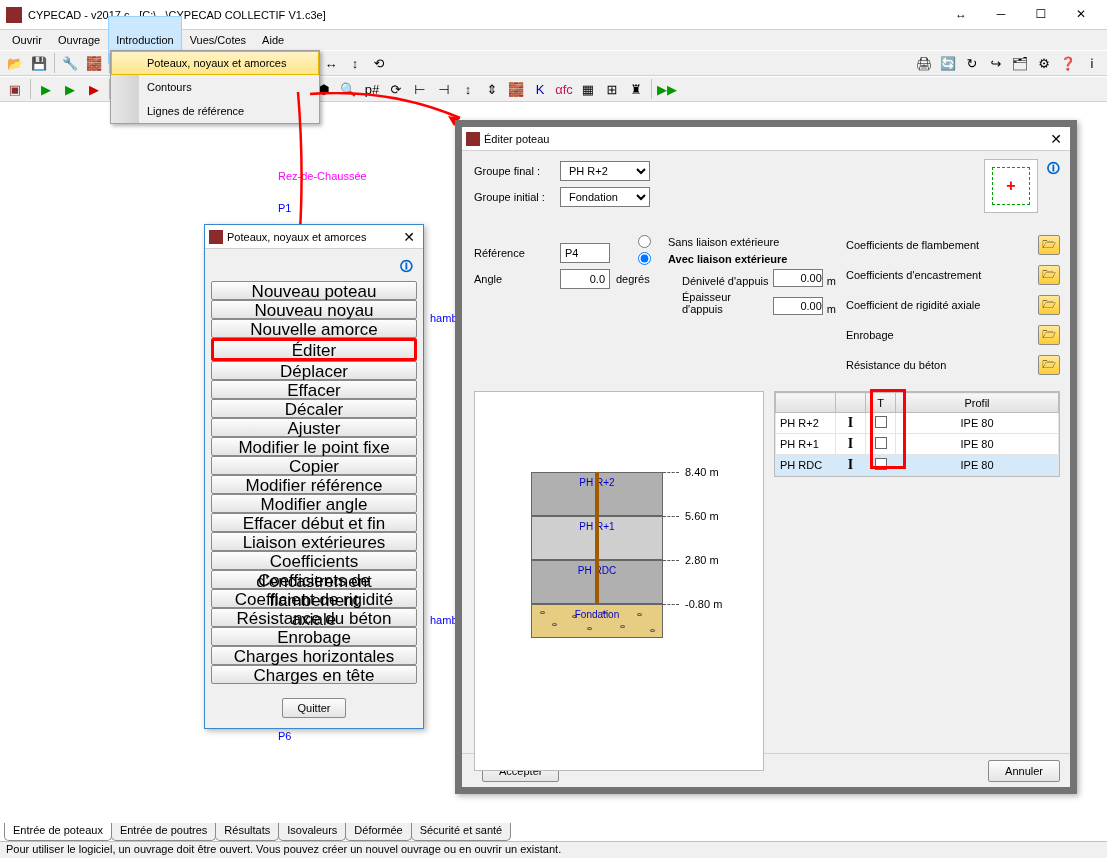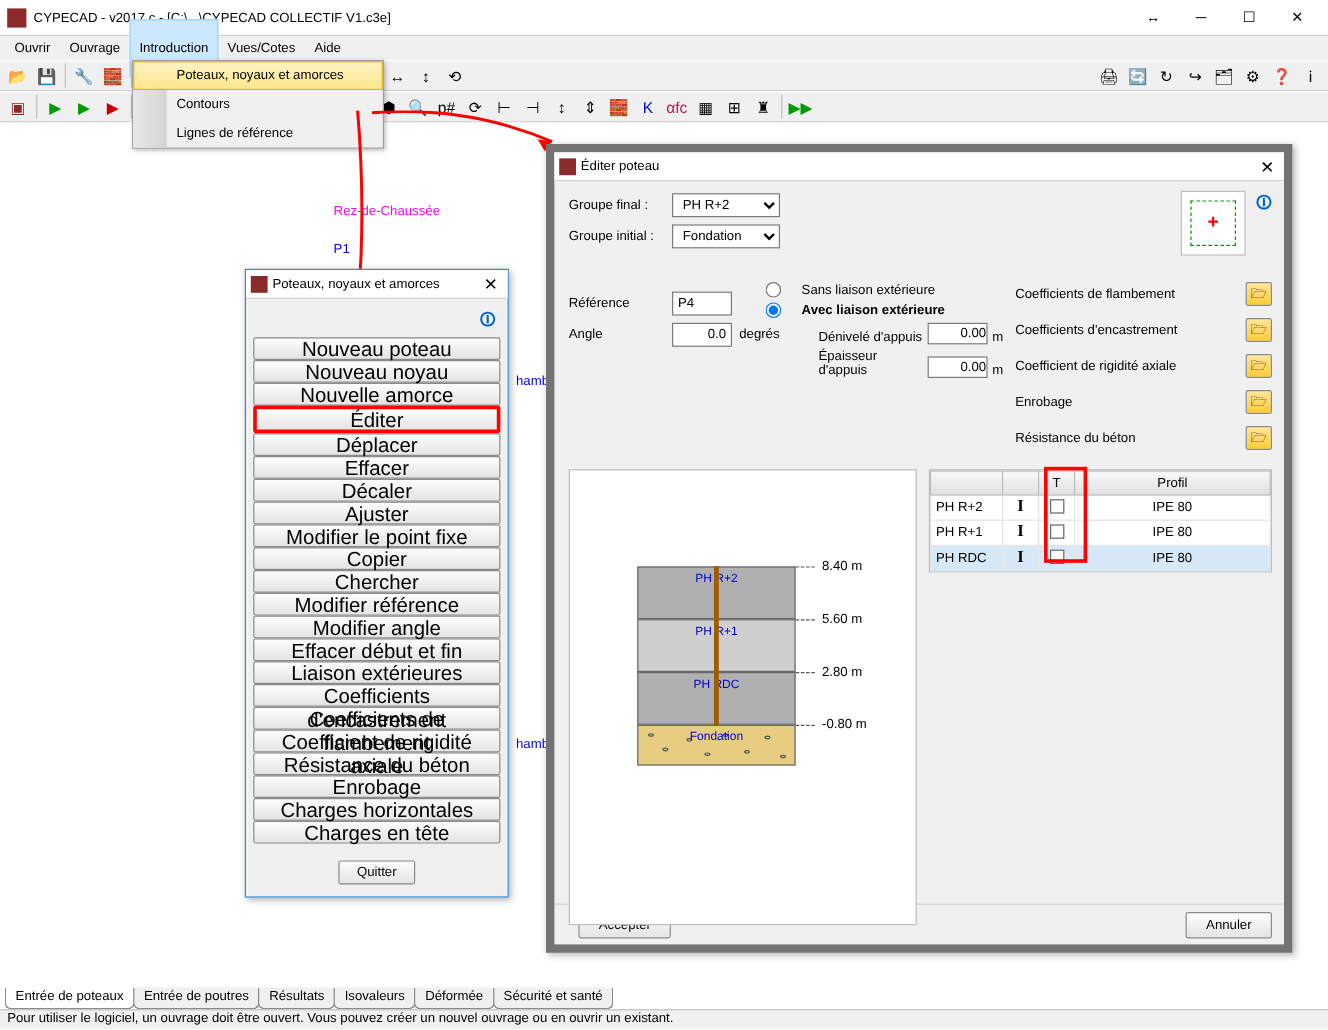--- a/index.html
+++ b/index.html
@@ -236,21 +236,20 @@
         <button>Nouveau poteau</button>
         <button>Nouveau noyau</button>
         <button>Nouvelle amorce</button>
         <button class="hl-red">Éditer</button>
         <button>Déplacer</button>
         <button>Effacer</button>
         <button>Décaler</button>
         <button>Ajuster</button>
         <button>Modifier le point fixe</button>
         <button>Copier</button>
-        <button>Chercher</button>
         <button>Modifier référence</button>
         <button>Modifier angle</button>
         <button>Effacer début et fin</button>
         <button>Liaison extérieures</button>
         <button>Coefficients d'encastrement</button>
         <button>Coefficients de flambement</button>
         <button>Coefficient de rigidité axiale</button>
         <button>Résistance du béton</button>
         <button>Enrobage</button>
         <button>Charges horizontales</button>

